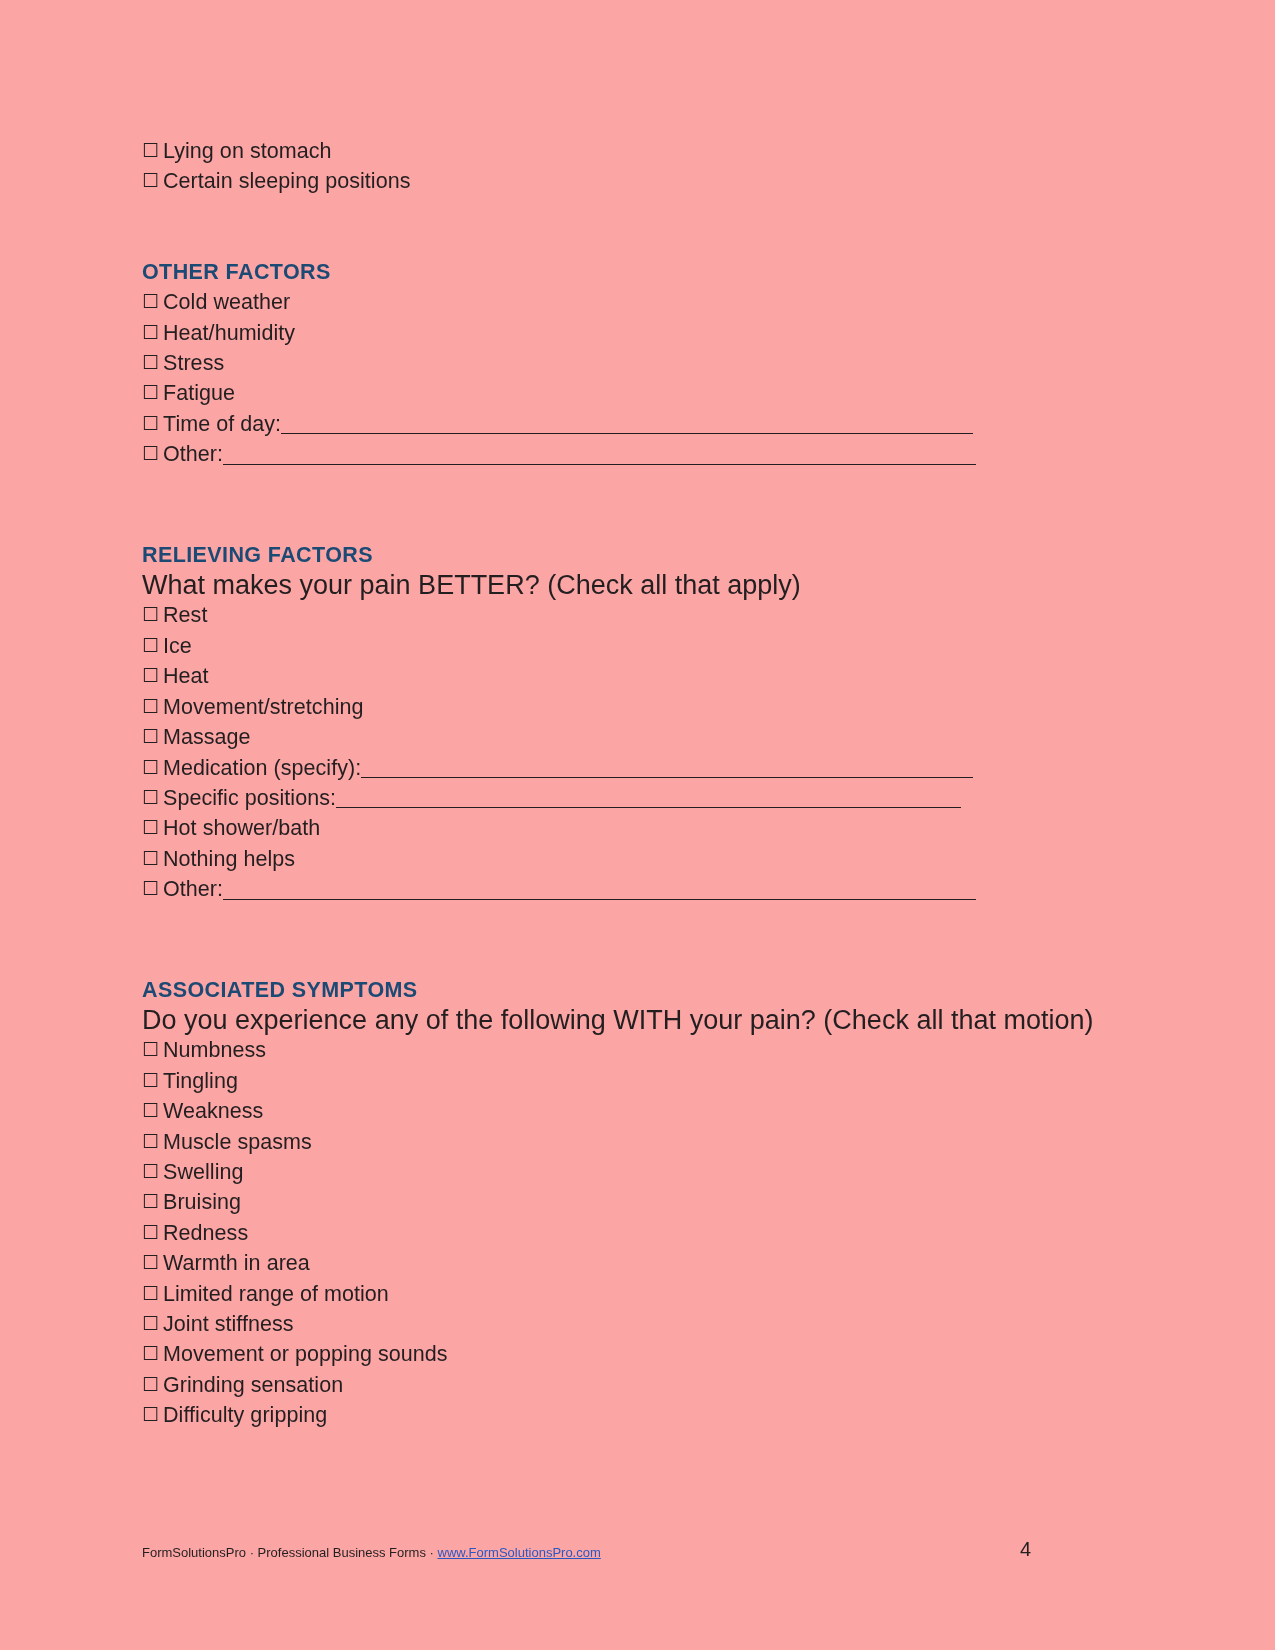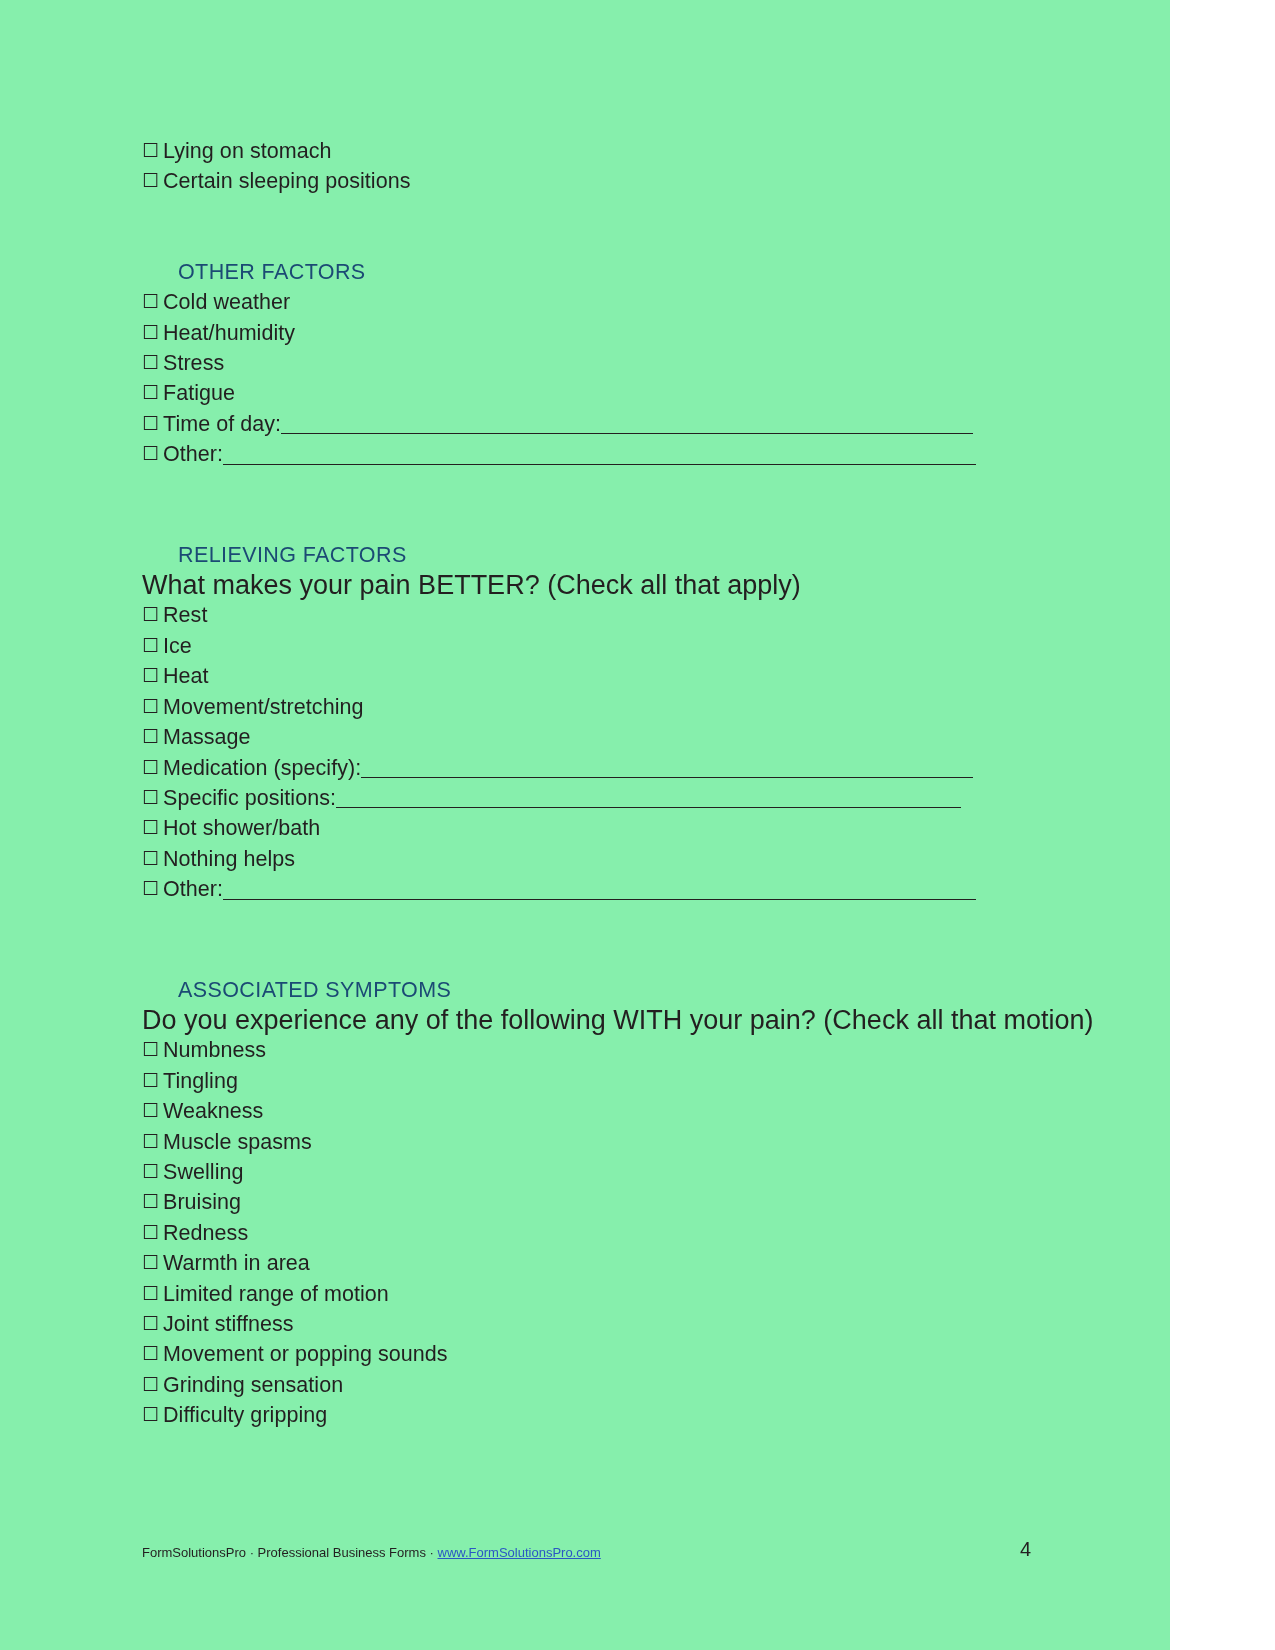--- a/index.html
+++ b/index.html
@@ -6,23 +6,23 @@
     margin: 0;
     padding: 0;
     background: #ffffff;
   }
   body {
     font-family: "Liberation Sans", sans-serif;
     color: #231f20;
   }
   .page {
     position: relative;
-    width: 1170px;
+    width: 1275px;
     height: 1650px;
-    background: #86efac;
+    background: #fca5a5;
     box-sizing: border-box;
     overflow: hidden;
   }
   .content {
     position: absolute;
     left: 142px;
     top: 136px;
     width: 905px;
   }
   .check-line {
@@ -52,26 +52,25 @@
   .fill::before {
     content: "";
     position: absolute;
     left: 0;
     right: 0;
     bottom: 5px;
     border-bottom: 1.4px solid #231f20;
   }
   .section-head {
     font-size: 21.5px;
-    font-weight: normal;
+    font-weight: bold;
     color: #1b4a74;
     letter-spacing: 0.4px;
     line-height: 30.4px;
     display: block;
-    margin-left: 36px;
   }
   .prompt {
     font-size: 27px;
     line-height: 30.4px;
     color: #231f20;
     display: block;
     white-space: nowrap;
   }
   .gap-lg { height: 60px; }
   .gap-xl { height: 70px; }

